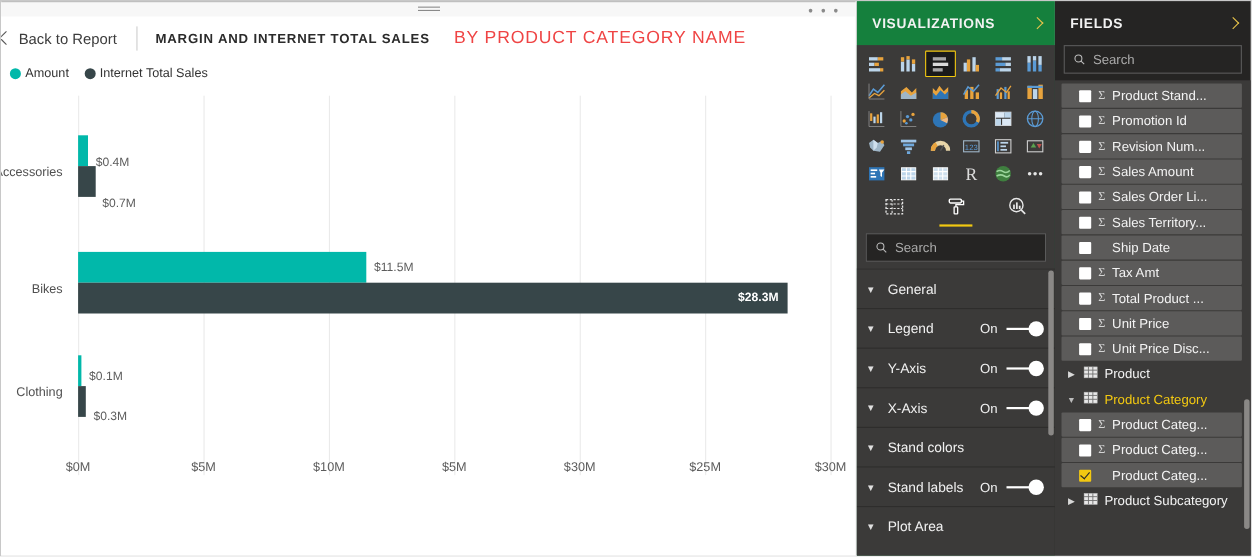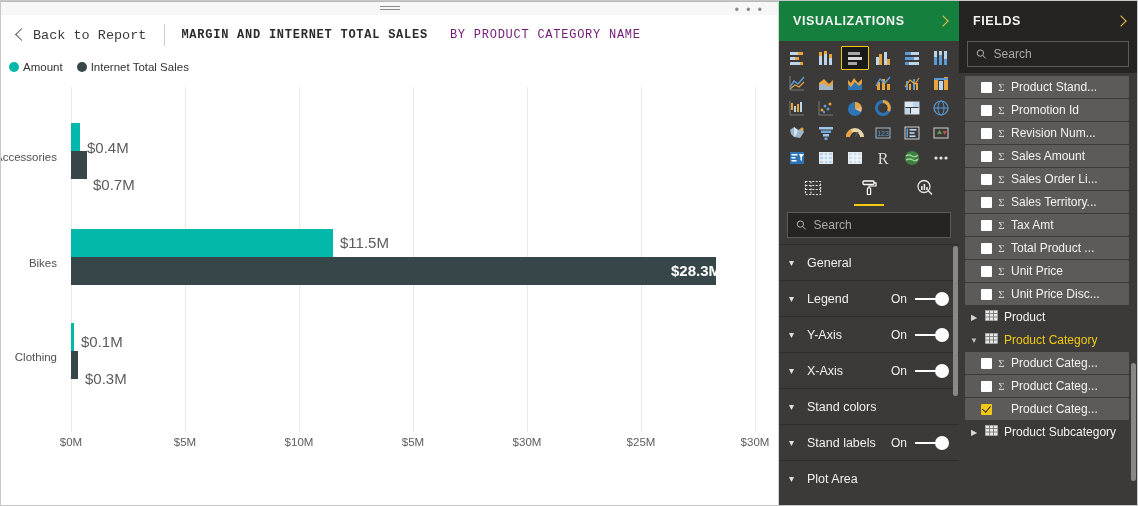--- a/index.html
+++ b/index.html
@@ -51,22 +51,20 @@
     color: #8a8a8a;
     font-size: 12px;
     line-height: 10px;
     cursor: pointer;
   }
 
   .header-row {
     height: 40px;
     display: flex;
     align-items: center;
-    padding-left: 16px;
-    font-family: Liberation Mono, monospace;
   }
   .back-link {
     display: flex;
     align-items: center;
     gap: 7px;
     color: #3b3b3b;
     font-size: 13.5px;
     cursor: pointer;
     padding-right: 16px;
   }
@@ -84,23 +82,23 @@
     background: #cdcdcd;
     margin: 0 16px 0 2px;
   }
   .viz-title {
     font-size: 12px;
     font-weight: bold;
     letter-spacing: 0.75px;
     color: #2b2b2b;
   }
   .viz-subtitle {
-    font-size: 12px;
+    font-size: 16px;
     letter-spacing: 0.75px;
-    color: #701a75;
+    color: #ef4444;
     margin-left: 22px;
   }
 
   .legend-row {
     display: flex;
     align-items: center;
     gap: 14px;
     padding-left: 8px;
     height: 20px;
     margin-top: 2px;
@@ -132,42 +130,42 @@
     top: 0; bottom: 0;
     width: 1px;
     background: #eaeaea;
   }
   .bar {
     position: absolute;
     height: 28px;
   }
   .bar-label {
     position: absolute;
-    font-size: 15px;
+    font-size: 11px;
     color: #5c5c5c;
     white-space: nowrap;
     line-height: 12px;
   }
   .bar-label.inside {
     color: #ffffff;
     font-weight: bold;
   }
   .cat-label {
     position: absolute;
     right: 714px;
     font-size: 11.5px;
     color: #505050;
     white-space: nowrap;
     text-align: right;
     width: 130px;
   }
   .xaxis {
     position: absolute;
     left: 70px;
-    top: 343px;
+    top: 326px;
     width: 700px;
     height: 20px;
   }
   .xtick {
     position: absolute;
     font-size: 11.5px;
     color: #5c5c5c;
     transform: translateX(-50%);
     top: 6px;
     white-space: nowrap;
@@ -878,20 +876,25 @@
       </div>
       <div class="field-row">
         <span class="cb"></span>
         <span class="sigma">Σ</span>
         <span>Sales Order Li...</span>
       </div>
       <div class="field-row">
         <span class="cb"></span>
         <span class="sigma">Σ</span>
         <span>Sales Territory...</span>
+      </div>
+      <div class="field-row">
+        <span class="cb"></span>
+        <span class="sigma empty">Σ</span>
+        <span>Ship Date</span>
       </div>
       <div class="field-row">
         <span class="cb"></span>
         <span class="sigma">Σ</span>
         <span>Tax Amt</span>
       </div>
       <div class="field-row">
         <span class="cb"></span>
         <span class="sigma">Σ</span>
         <span>Total Product ...</span>

